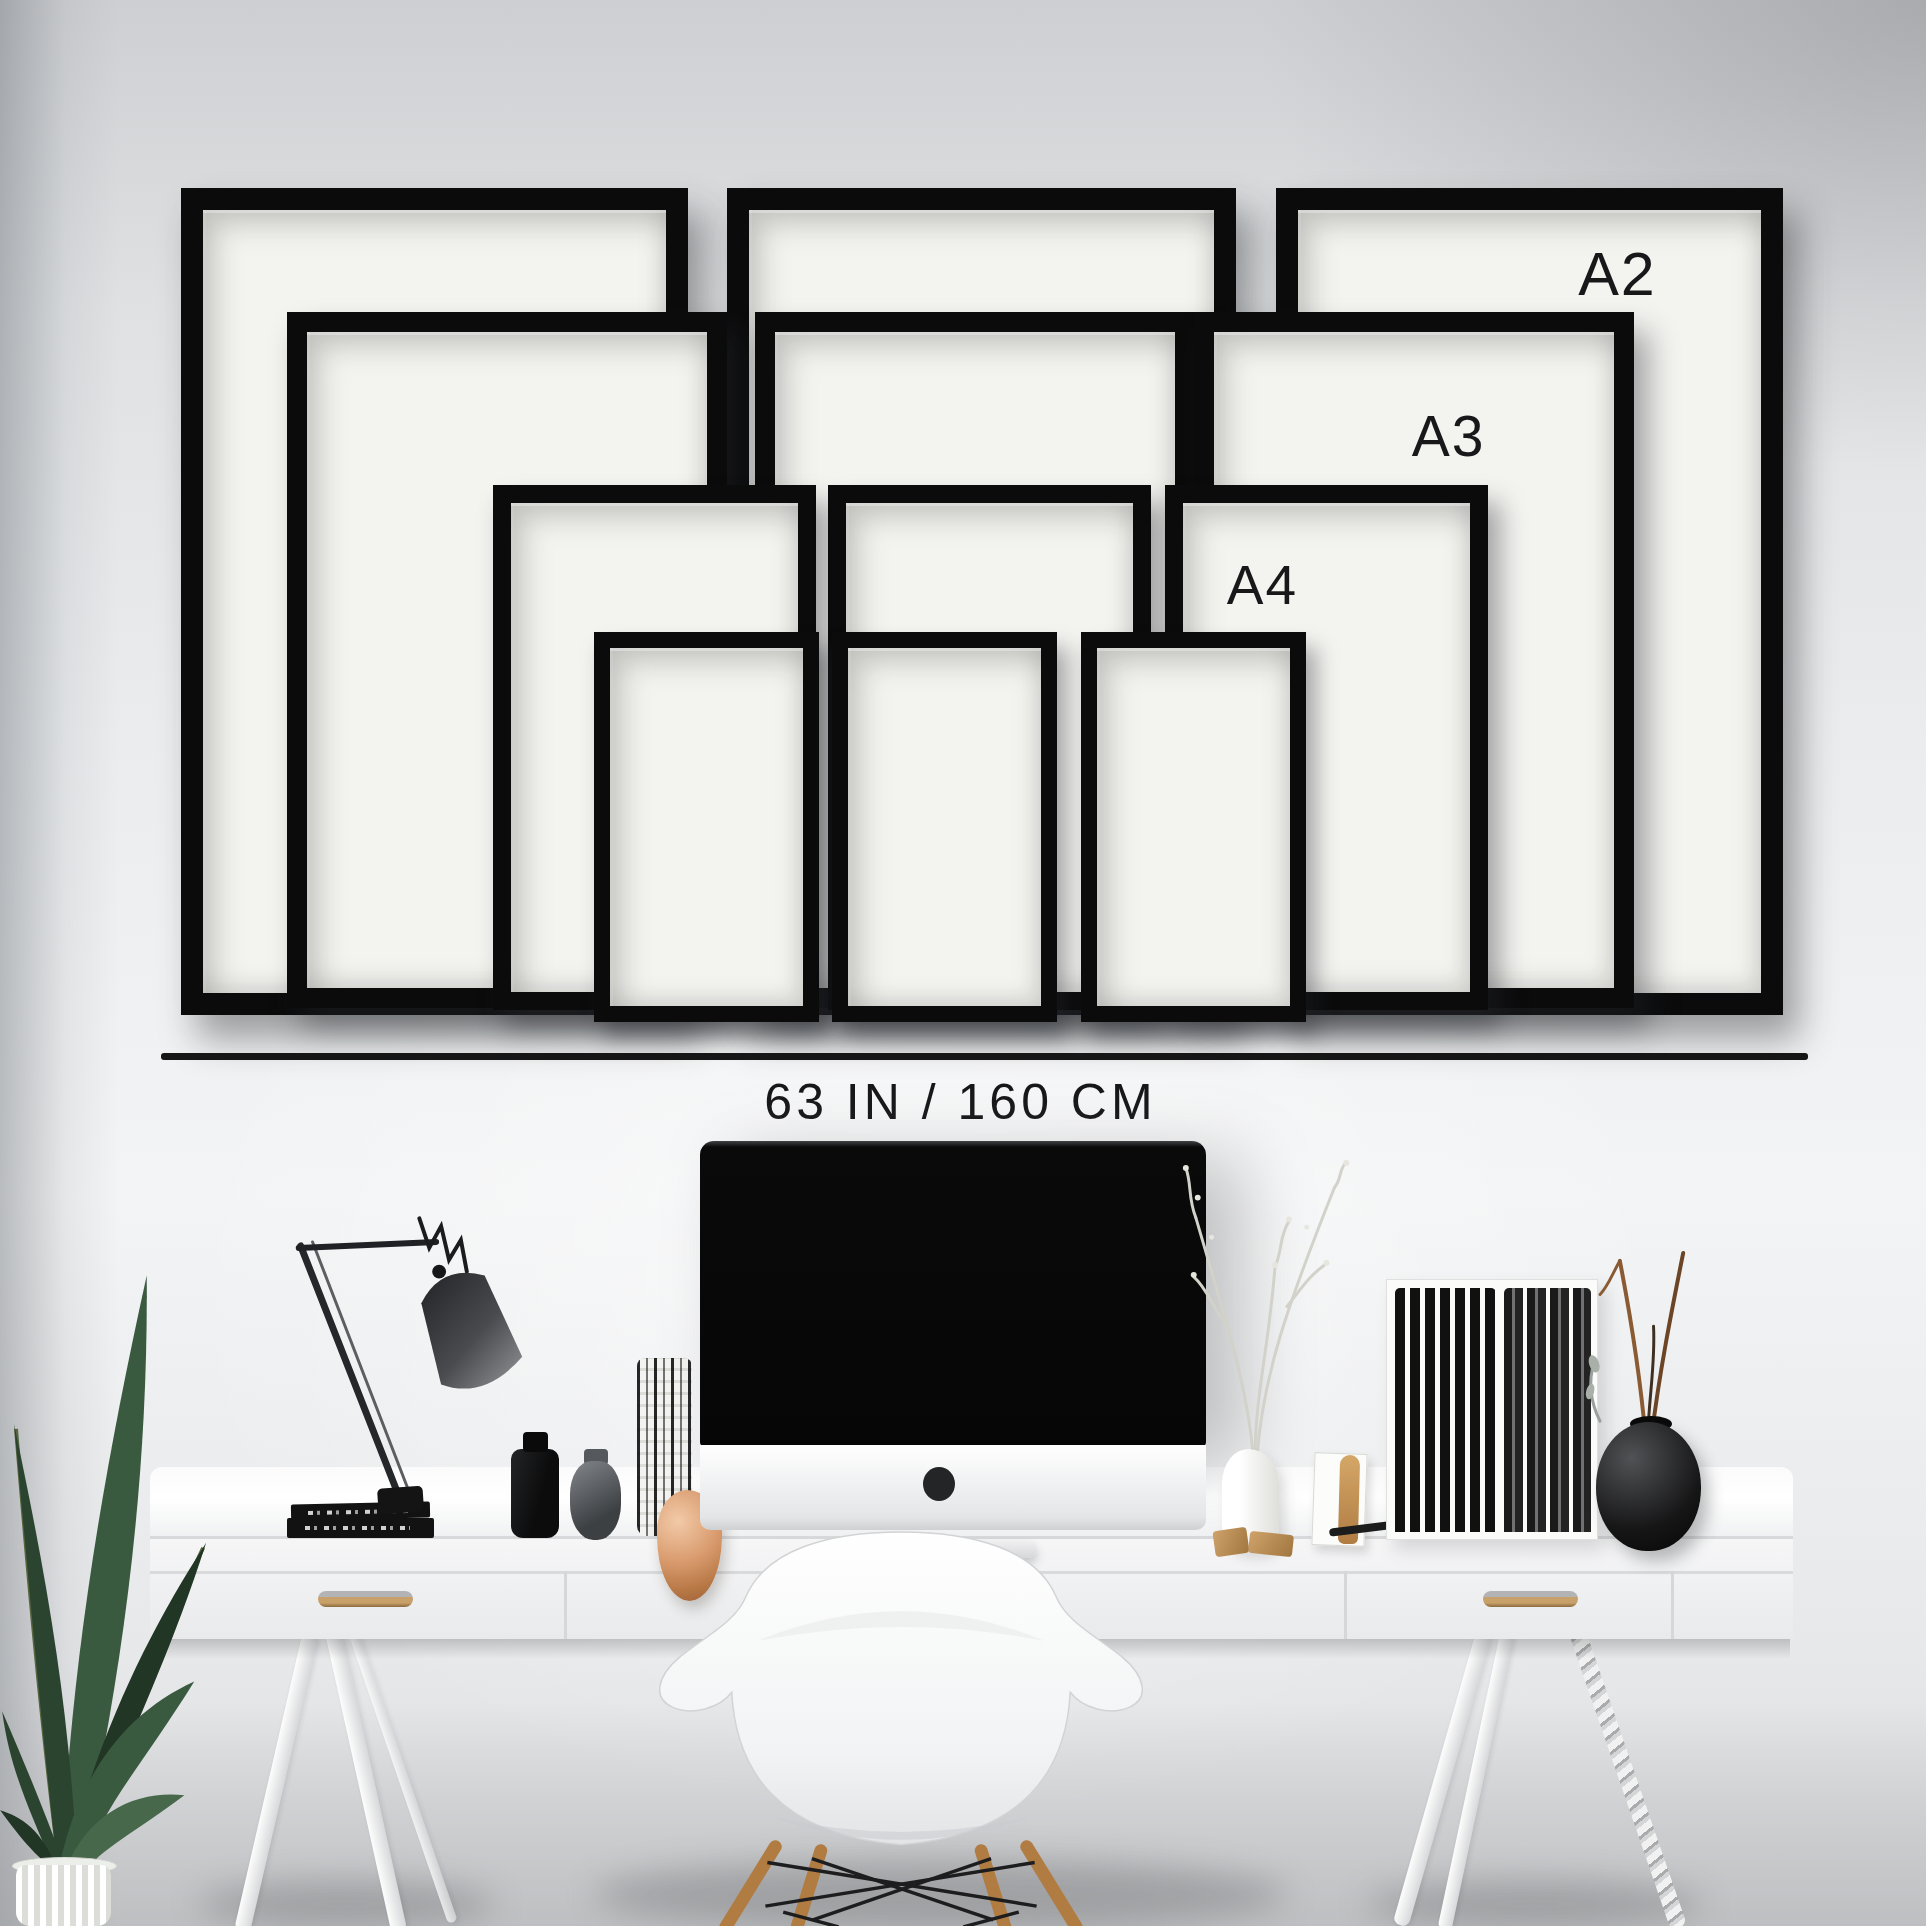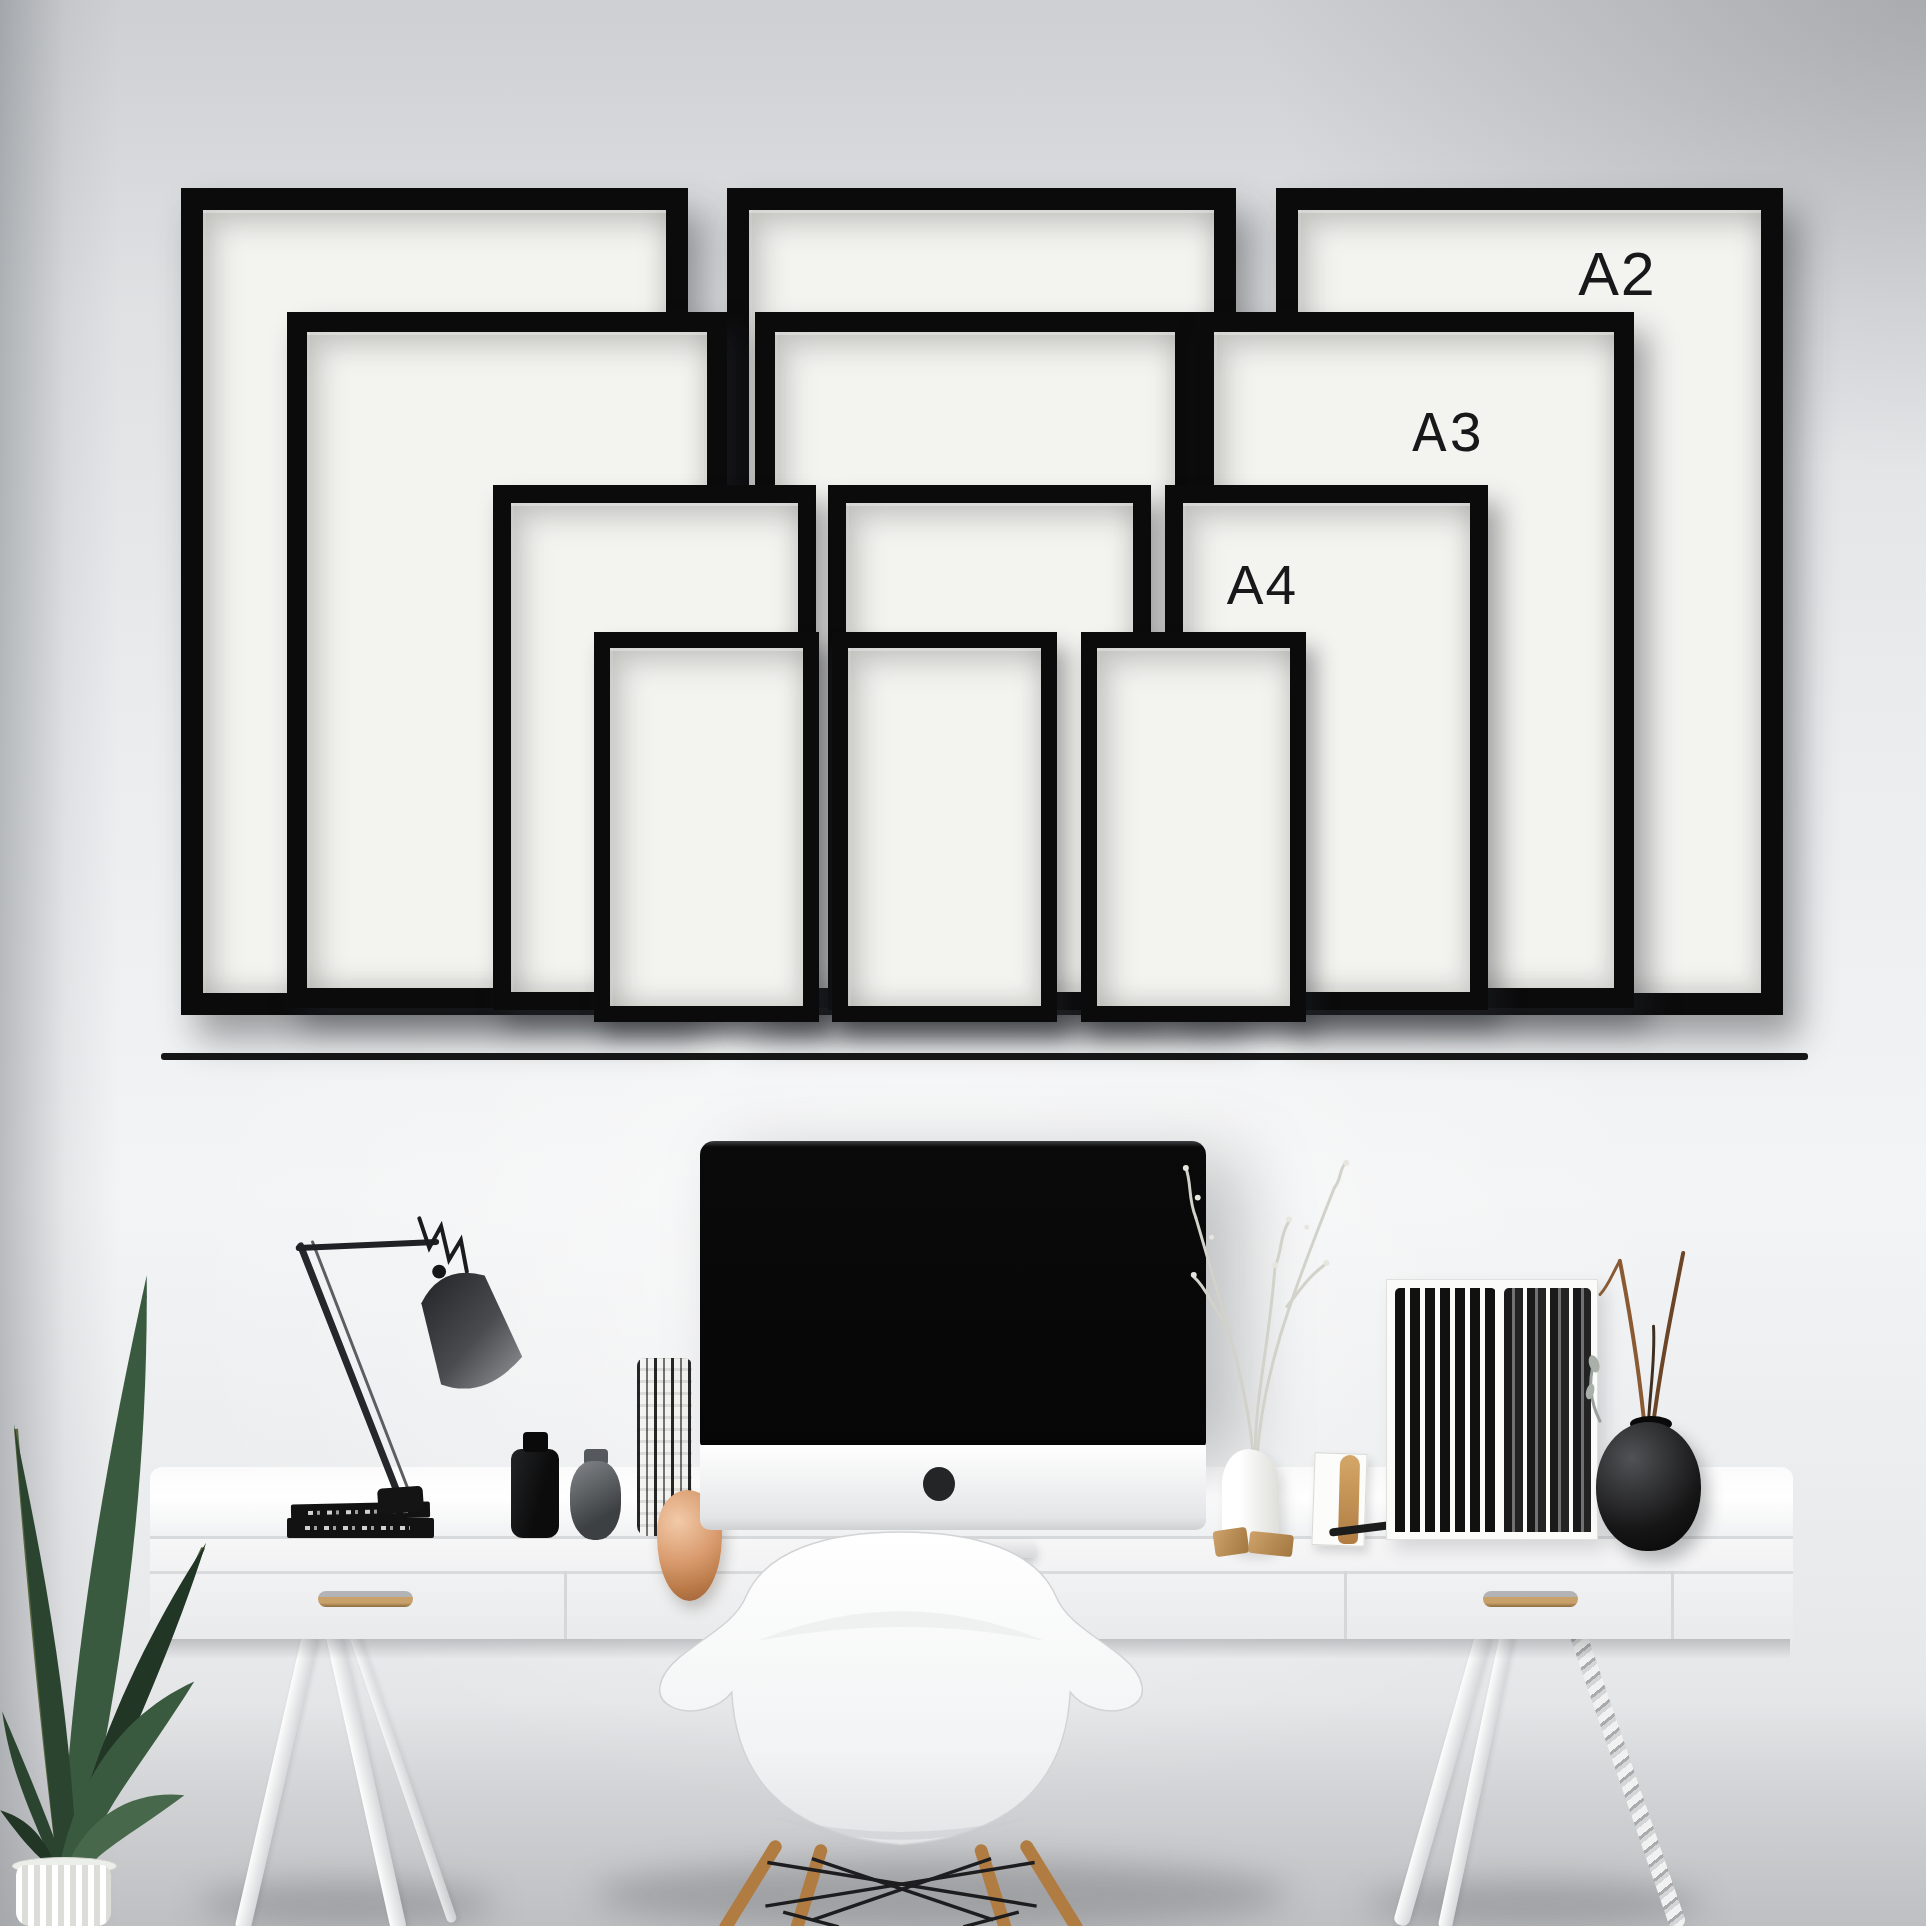--- a/index.html
+++ b/index.html
@@ -28,21 +28,21 @@
                inset 12px 14px 28px rgba(112,112,108,.36),inset -8px -10px 20px rgba(128,128,124,.22);}
   .f-big{border-width:22px;}
   .f-a2{border-width:20px;box-shadow:14px 20px 28px rgba(38,40,44,.40);}
   .f-a3{border-width:18px;box-shadow:12px 18px 24px rgba(38,40,44,.40);}
   .f-a4{border-width:16px;box-shadow:10px 16px 20px rgba(38,40,44,.38);}
 
   
   .size-label{position:absolute;color:#18181a;font-weight:300;line-height:1;white-space:nowrap;}
   #lbl-20x30{left:1386px;top:111px;width:402px;text-align:right;font-size:65px;letter-spacing:3px;}
   #lbl-a2{left:1558px;top:244px;width:119px;text-align:center;font-size:61px;letter-spacing:2px;}
-  #lbl-a3{left:1389px;top:408px;width:119px;text-align:center;font-size:57px;letter-spacing:2px;font-family:Liberation Mono, monospace;}
+  #lbl-a3{left:1389px;top:408px;width:119px;text-align:center;font-size:57px;letter-spacing:2px;}
   #lbl-a4{left:1203px;top:558px;width:119px;text-align:center;font-size:55px;letter-spacing:2px;}
   #divider{position:absolute;left:161px;top:1053px;width:1647px;height:7px;background:#161617;border-radius:3px;}
   #lbl-width{left:604px;top:1077px;width:713px;text-align:center;font-size:50px;letter-spacing:4px;}
 
   
   .desk-top{position:absolute;left:150px;top:1467px;width:1643px;height:69px;
     background:linear-gradient(180deg,#fbfbfc 0%,#ffffff 45%,#f0f1f2 100%);
     border-radius:12px 12px 0 0;border-bottom:3px solid #d8d9db;}
   .desk-apron{position:absolute;left:150px;top:1539px;width:1643px;height:100px;
     background:linear-gradient(180deg,#f6f6f7,#e9eaec);}
@@ -137,20 +137,21 @@
 
   <div class="frame f-a4" style="left:594px;top:632px;width:225px;height:390px;"></div>
   <div class="frame f-a4" style="left:832px;top:632px;width:225px;height:390px;"></div>
   <div class="frame f-a4" style="left:1081px;top:632px;width:225px;height:390px;"></div>
 
   <div class="size-label" id="lbl-a2">A2</div>
   <div class="size-label" id="lbl-a3">A3</div>
   <div class="size-label" id="lbl-a4">A4</div>
 
   <div id="divider"></div>
+  <div class="size-label" id="lbl-width">63 IN / 160 CM</div>
 
   <div class="leg" style="left:303px;top:1632px;transform:rotate(13deg);"></div>
   <div class="leg" style="left:325px;top:1632px;transform:rotate(-12.5deg);"></div>
   <div class="leg" style="left:348px;top:1632px;width:10px;opacity:.75;transform:rotate(-19deg);"></div>
   <div class="leg" style="left:1477px;top:1630px;transform:rotate(16deg);"></div>
   <div class="leg" style="left:1501px;top:1630px;width:14px;transform:rotate(12deg);"></div>
   <div class="cable"></div>
 
   <div class="desk-top"></div>
   <div class="desk-apron">

